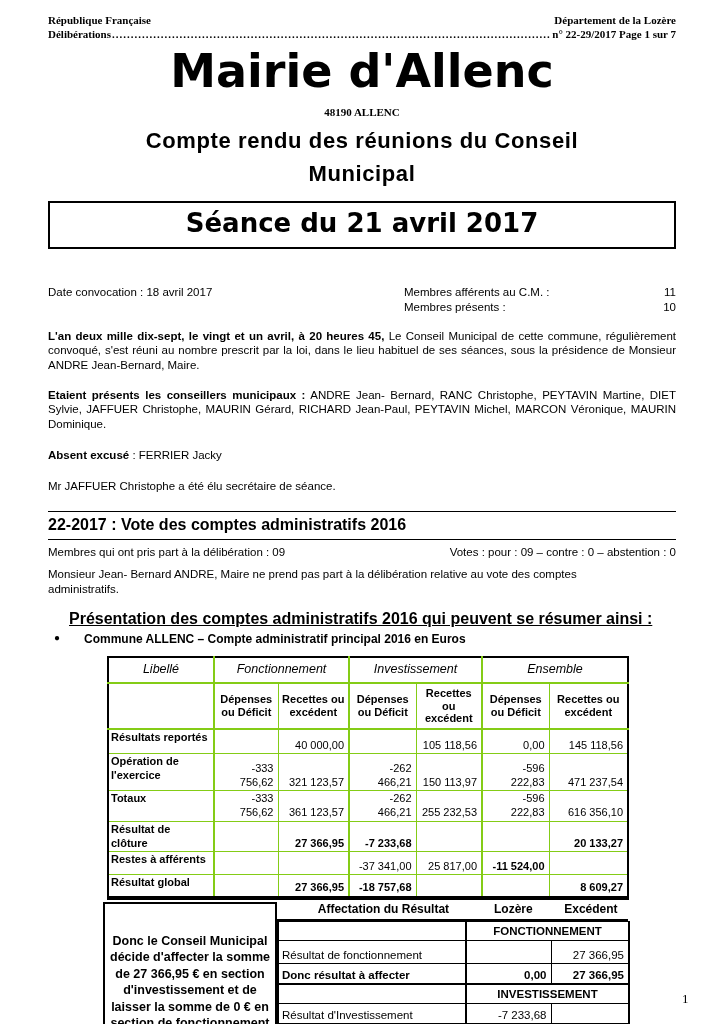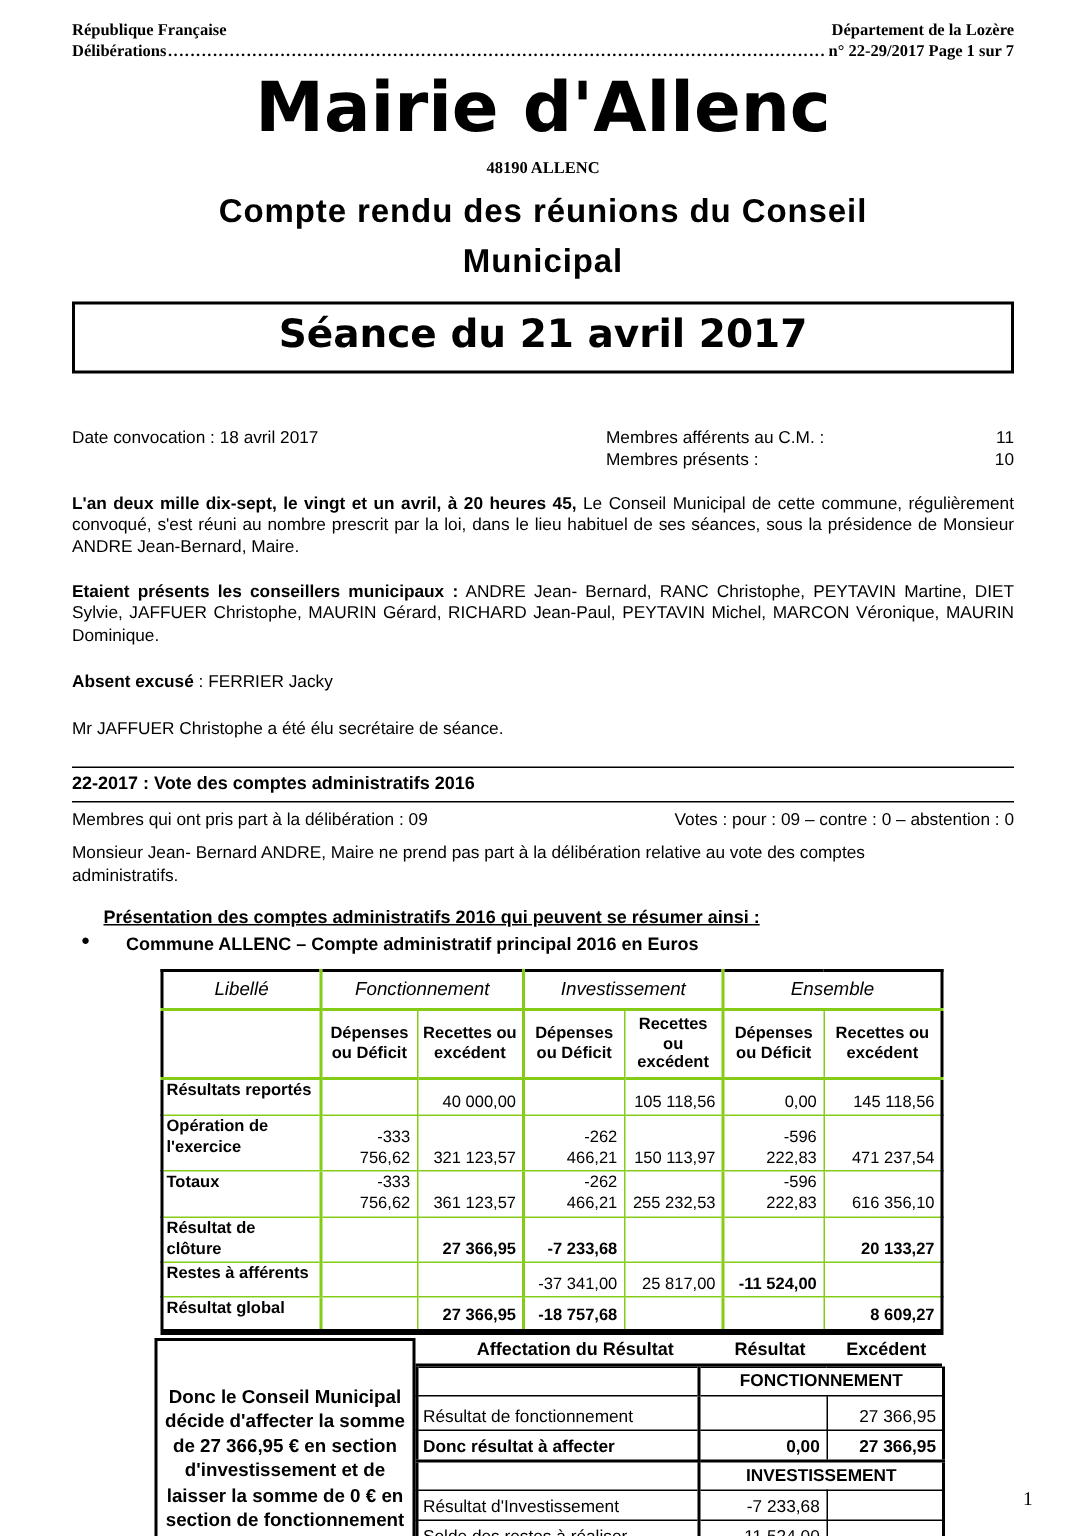--- a/index.html
+++ b/index.html
@@ -22,24 +22,24 @@
   .convoc{display:flex; justify-content:space-between; margin-top:36px;}
   .convoc-right{width:272px;}
   .convoc-right .r{display:flex; justify-content:space-between; line-height:1.3;}
   
   .para{margin-top:14px; text-align:justify;}
   .para.nj{text-align:left;}
   .b{font-weight:bold;}
   
   .rule{border-top:1.5px solid #000; margin-top:17px;}
   .rule2{border-top:1.8px solid #000;}
-  .sec-heading{font-weight:bold; font-size:12px; padding:3px 0 4px 0;}
+  .sec-heading{font-weight:bold; font-size:16px; padding:3px 0 4px 0;}
   .delib-row{display:flex; justify-content:space-between; margin-top:5px;}
   .note{margin-top:8px; max-width:600px;}
-  .pres-heading{font-weight:bold; font-size:12px; text-decoration:underline; margin:13px 0 0 6px;padding-left:15px;}
+  .pres-heading{font-weight:bold; font-size:16px; text-decoration:underline; margin:13px 0 0 6px;padding-left:15px;}
   .bullet-line{display:flex; margin:3px 0 0 6px; font-weight:bold; font-size:12px;}
   .bullet-glyph{width:30px; font-size:10px;}
   
   table{border-collapse:collapse; table-layout:fixed;}
   .ca{width:520px; margin:9px 0 0 59px; border:2px solid #000; border-bottom-width:4px; font-size:11px;}
   .ca td{border:1px solid #84cc16; padding:1px 3px; overflow:hidden;}
   .ca .bR2{border-right-width:2px;}
   .ca .hdr1 td{border-bottom-width:2px; font-style:italic; font-size:12.5px; text-align:center; height:22px; vertical-align:middle;}
   .ca .hdr2 td{border-bottom-width:2px; font-weight:bold; text-align:center; vertical-align:middle; height:42px; line-height:1.15;}
   .ca .lbl{font-weight:bold; vertical-align:top; text-align:left; padding-left:2px;}
@@ -216,21 +216,21 @@
       <td class="val b">8 609,27</td>
     </tr>
   </tbody>
     </table>
 
   <div class="aff-wrap">
     <div class="aff-note">Donc le Conseil Municipal décide d'affecter la somme de 27 366,95 € en section d'investissement et de laisser la somme de 0 € en section de fonctionnement</div>
     <div class="aff-right">
       <div class="aff-hdr">
         <span class="h1">Affectation du Résultat</span>
-        <span class="h2">Résultat</span>
+        <span class="h2">Lozère</span>
         <span class="h3">Excédent</span>
       </div>
       <table class="aff">
         <colgroup>
             <col style="width:188px">
             <col style="width:85px">
             <col style="width:78px">
           </colgroup>
         <tbody>
             <tr class="span-row">

